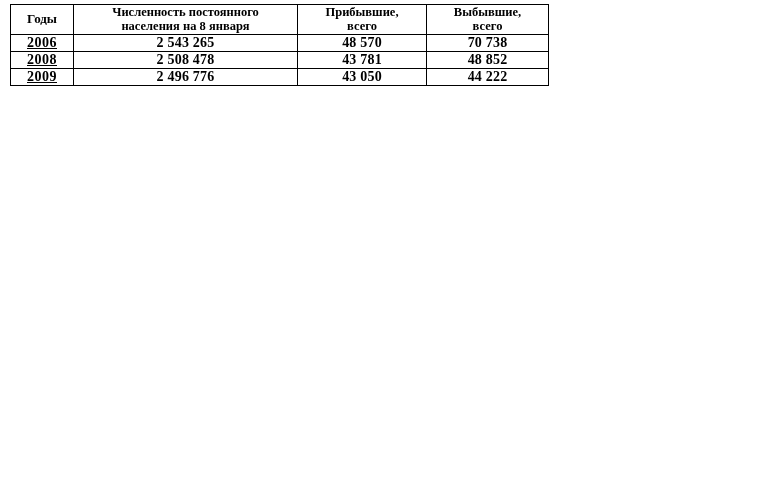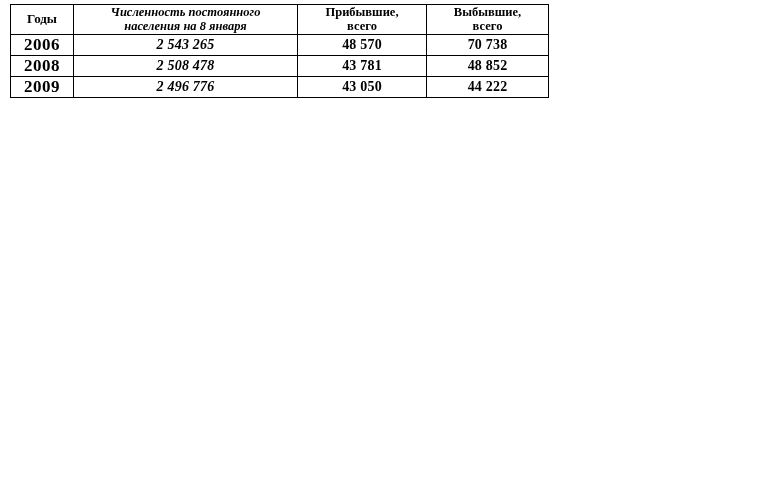--- a/index.html
+++ b/index.html
@@ -36,26 +36,26 @@
     line-height: 1.15;
     padding: 4px 3px 5px 3px;
   }
   tbody td {
     font-weight: bold;
     font-size: 14px;
     padding: 4px 4px 5px 4px;
     letter-spacing: 0.2px;
   }
   .col-years   { width: 62px; }
-  .col-pop     { width: 223px; font-style: italic; }
+  .col-pop     { width: 223px; }
   .col-arrived { width: 128px; }
   .col-left    { width: 121px; }
 
   thead th.col-years { font-size: 13px; margin-top: 36px; }
-  tbody td.cell-year { font-size: 17px; letter-spacing: 0.5px; }
+  tbody td.cell-year { font-size: 14px; letter-spacing: 0.5px; text-decoration: underline; }
   .two-line { display: block; }
 </style>
 </head>
 <body>
 
 <div id="table-wrap">
   <table class="stat-table">
     <thead>
       <tr>
         <th class="col-years">

